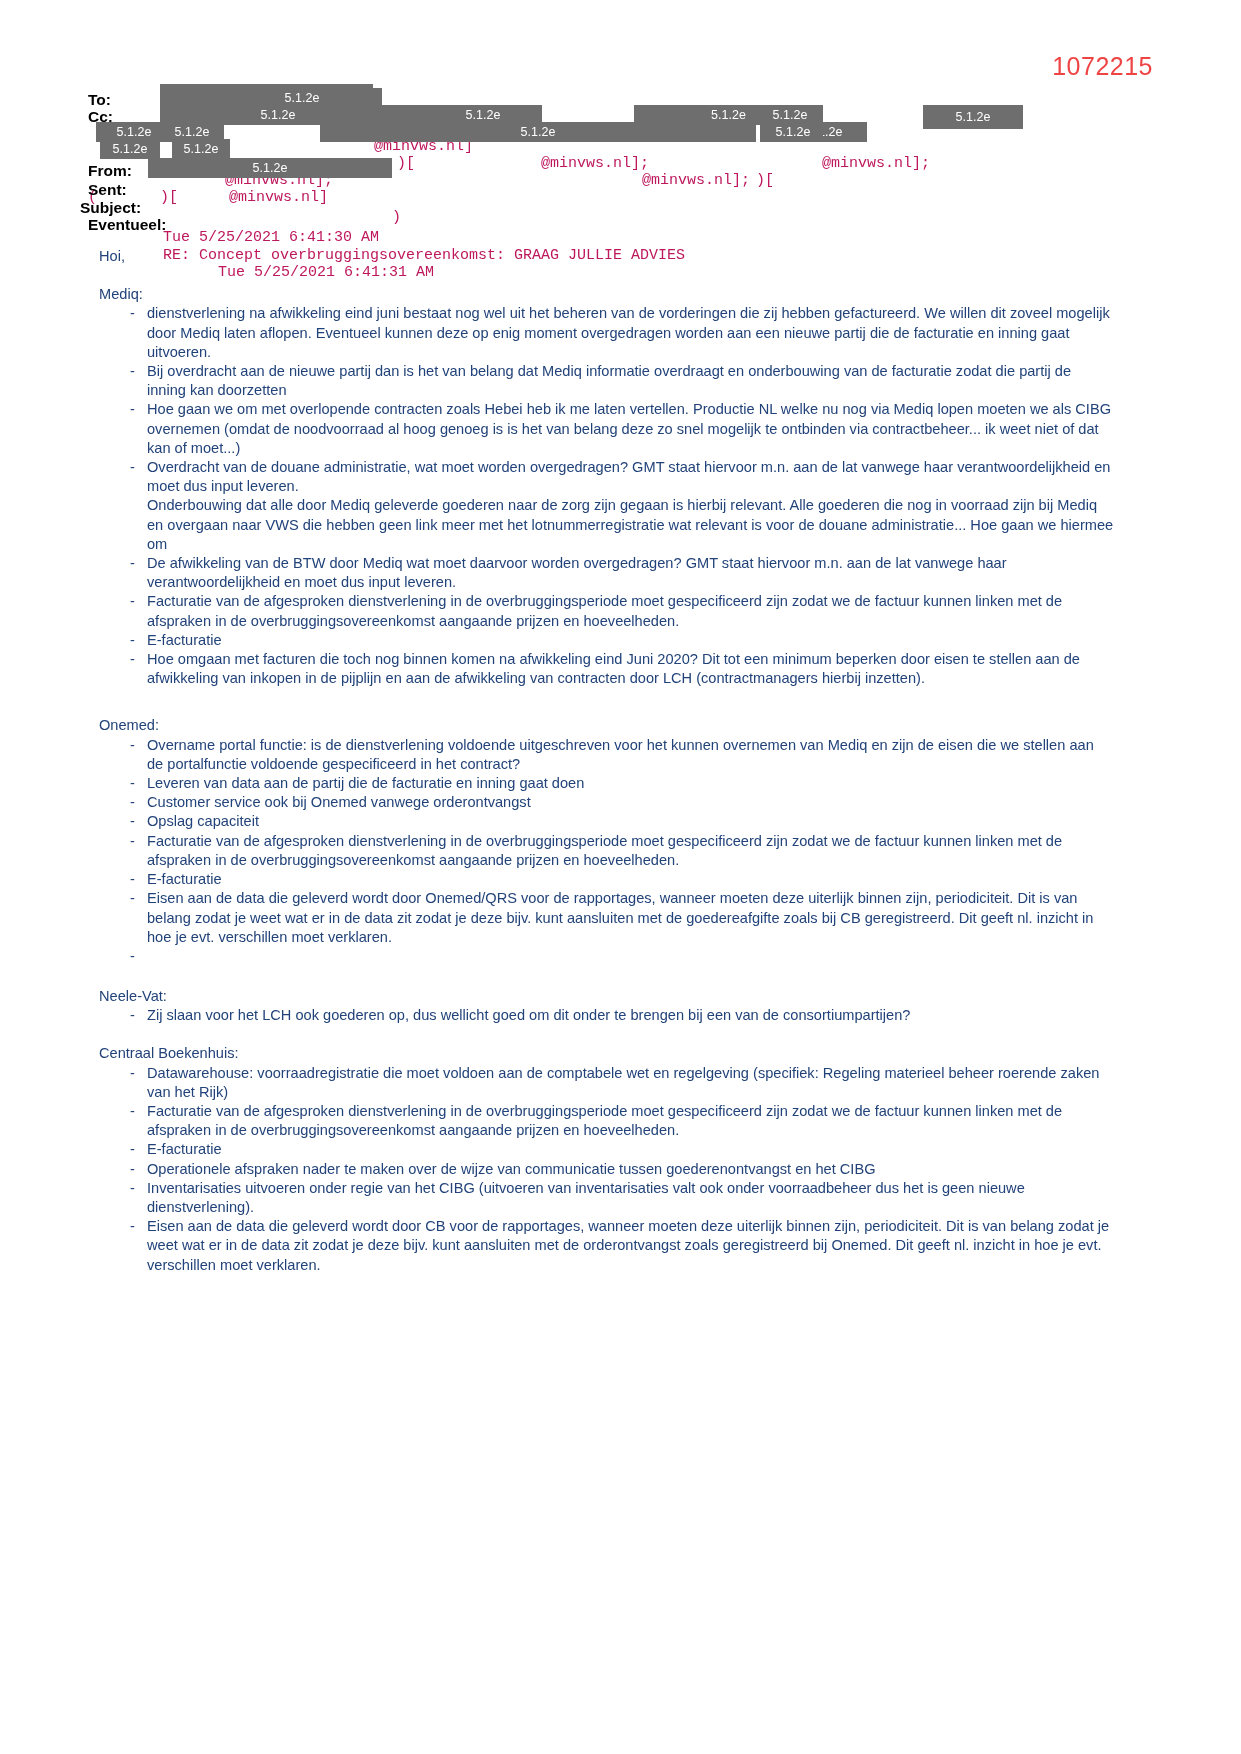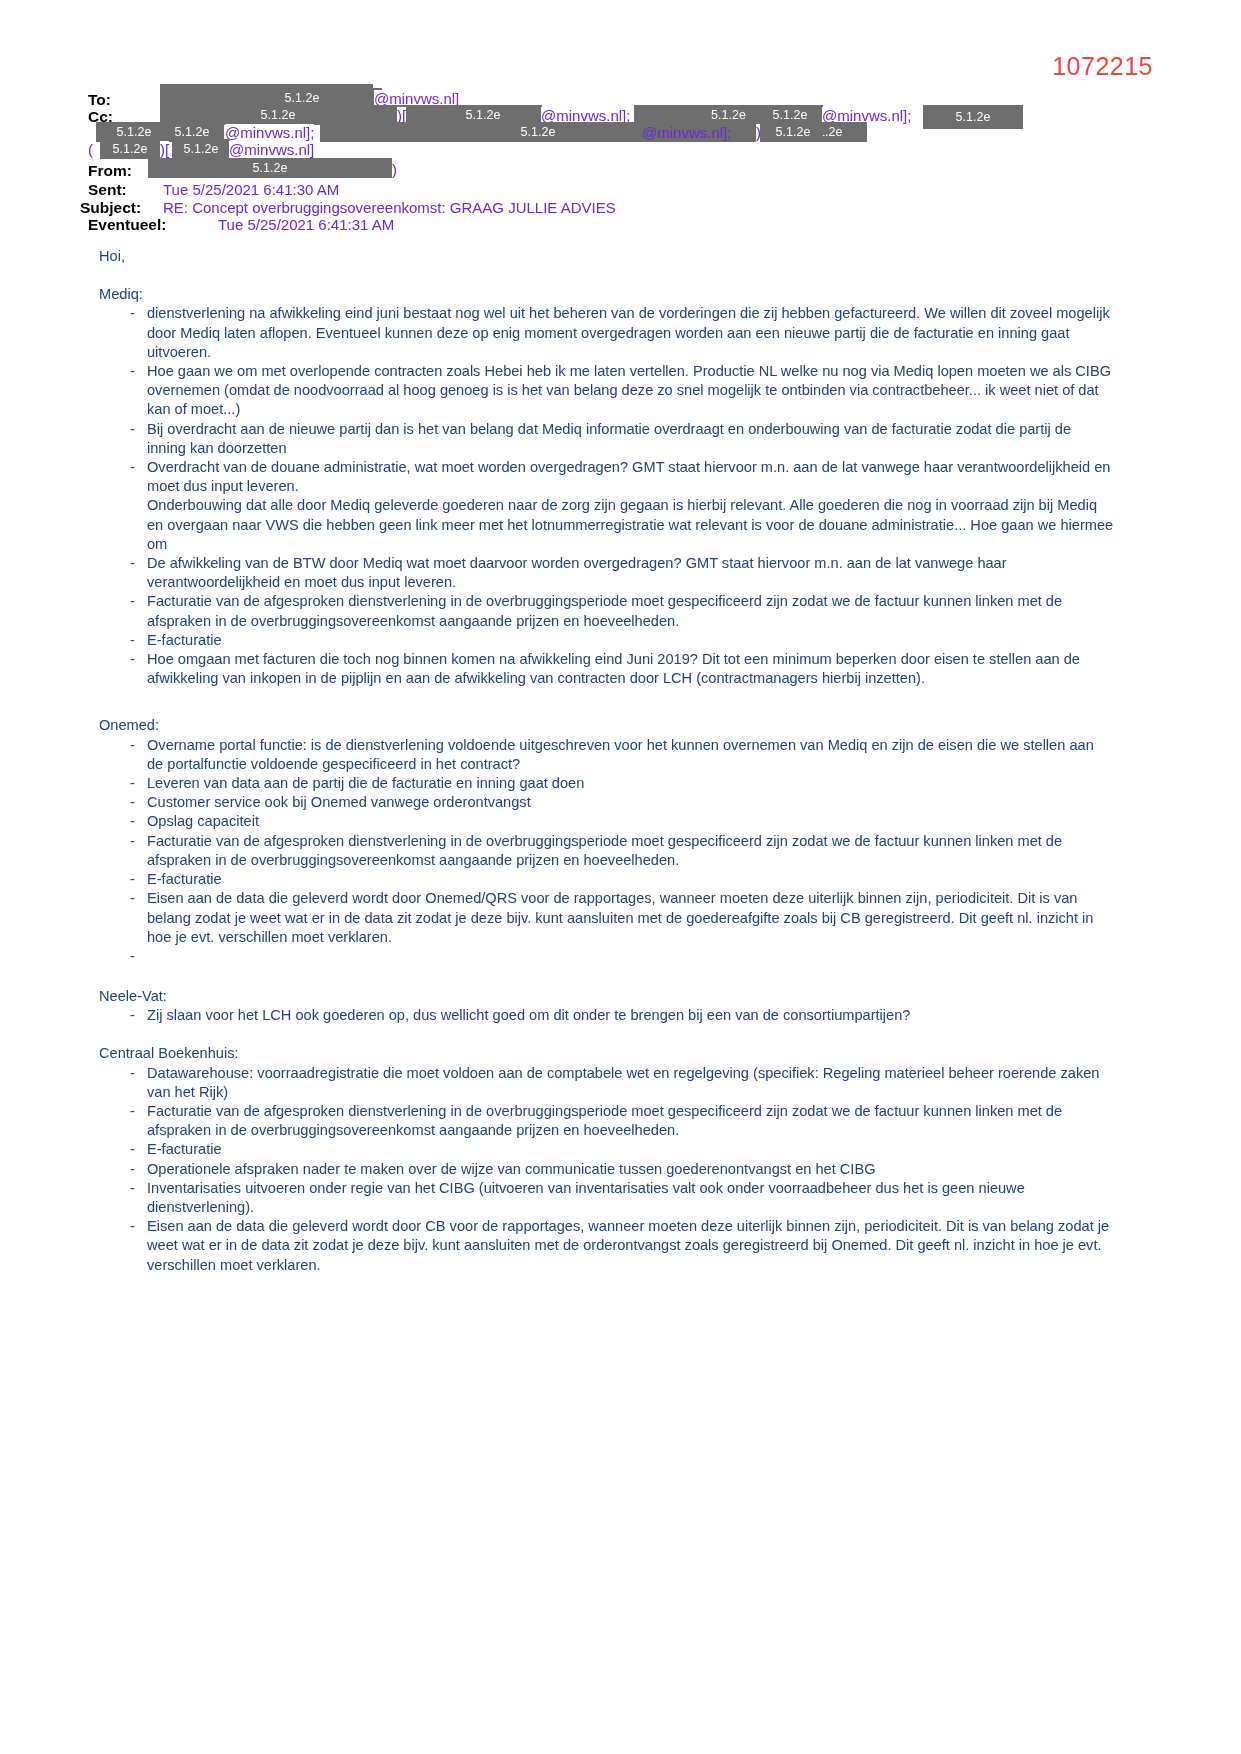--- a/index.html
+++ b/index.html
@@ -36,26 +36,27 @@
     background: #6e6e6e;
     color: #ffffff;
     font-size: 12.5px;
     line-height: 17px;
     text-align: center;
     font-family: "Liberation Sans", sans-serif;
     white-space: nowrap;
   }
   .txt {
     position: absolute;
-    color: #6d28d9;
+    color: #be185d;
     font-size: 15px;
     line-height: 17px;
     white-space: nowrap;
     background: #ffffff;
-    font-family: Liberation Sans, sans-serif;
+    font-family: Liberation Mono, monospace;
+    margin-top: 48px;
   }
   .lbl {
     position: absolute;
     color: #000000;
     font-size: 15.5px;
     line-height: 17px;
     font-weight: bold;
     white-space: nowrap;
     font-family: "Liberation Sans", sans-serif;
   }
@@ -161,28 +162,28 @@
   </div>
 
   <div class="body">
 
     <p class="para">Hoi,</p>
 
     <div>
       <p class="section-head">Mediq:</p>
       <ul class="bullets">
         <li>dienstverlening na afwikkeling eind juni bestaat nog wel uit het beheren van de vorderingen die zij hebben gefactureerd. We willen dit zoveel mogelijk door Mediq laten aflopen. Eventueel kunnen deze op enig moment overgedragen worden aan een nieuwe partij die de facturatie en inning gaat uitvoeren.</li>
+        <li>Bij overdracht aan de nieuwe partij dan is het van belang dat Mediq informatie overdraagt en onderbouwing van de facturatie zodat die partij de inning kan doorzetten</li>
         <li>Hoe gaan we om met overlopende contracten zoals Hebei heb ik me laten vertellen. Productie NL welke nu nog via Mediq lopen moeten we als CIBG overnemen (omdat de noodvoorraad al hoog genoeg is is het van belang deze zo snel mogelijk te ontbinden via contractbeheer... ik weet niet of dat kan of moet...)</li>
-        <li>Bij overdracht aan de nieuwe partij dan is het van belang dat Mediq informatie overdraagt en onderbouwing van de facturatie zodat die partij de inning kan doorzetten</li>
         <li>Overdracht van de douane administratie, wat moet worden overgedragen? GMT staat hiervoor m.n. aan de lat vanwege haar verantwoordelijkheid en moet dus input leveren.</li>
         <li class="nodash">Onderbouwing dat alle door Mediq geleverde goederen naar de zorg zijn gegaan is hierbij relevant. Alle goederen die nog in voorraad zijn bij Mediq en overgaan naar VWS die hebben geen link meer met het lotnummerregistratie wat relevant is voor de douane administratie... Hoe gaan we hiermee om</li>
         <li>De afwikkeling van de BTW door Mediq wat moet daarvoor worden overgedragen? GMT staat hiervoor m.n. aan de lat vanwege haar verantwoordelijkheid en moet dus input leveren.</li>
         <li>Facturatie van de afgesproken dienstverlening in de overbruggingsperiode moet gespecificeerd zijn zodat we de factuur kunnen linken met de afspraken in de overbruggingsovereenkomst aangaande prijzen en hoeveelheden.</li>
         <li>E-facturatie</li>
-        <li>Hoe omgaan met facturen die toch nog binnen komen na afwikkeling eind Juni 2019? Dit tot een minimum beperken door eisen te stellen aan de afwikkeling van inkopen in de pijplijn en aan de afwikkeling van contracten door LCH (contractmanagers hierbij inzetten).</li>
+        <li>Hoe omgaan met facturen die toch nog binnen komen na afwikkeling eind Juni 2020? Dit tot een minimum beperken door eisen te stellen aan de afwikkeling van inkopen in de pijplijn en aan de afwikkeling van contracten door LCH (contractmanagers hierbij inzetten).</li>
       </ul>
     </div>
 
     <div class="gap-md"></div>
 
     <div>
       <p class="section-head">Onemed:</p>
       <ul class="bullets">
         <li>Overname portal functie: is de dienstverlening voldoende uitgeschreven voor het kunnen overnemen van Mediq en zijn de eisen die we stellen aan de portalfunctie voldoende gespecificeerd in het contract?</li>
         <li>Leveren van data aan de partij die de facturatie en inning gaat doen</li>

